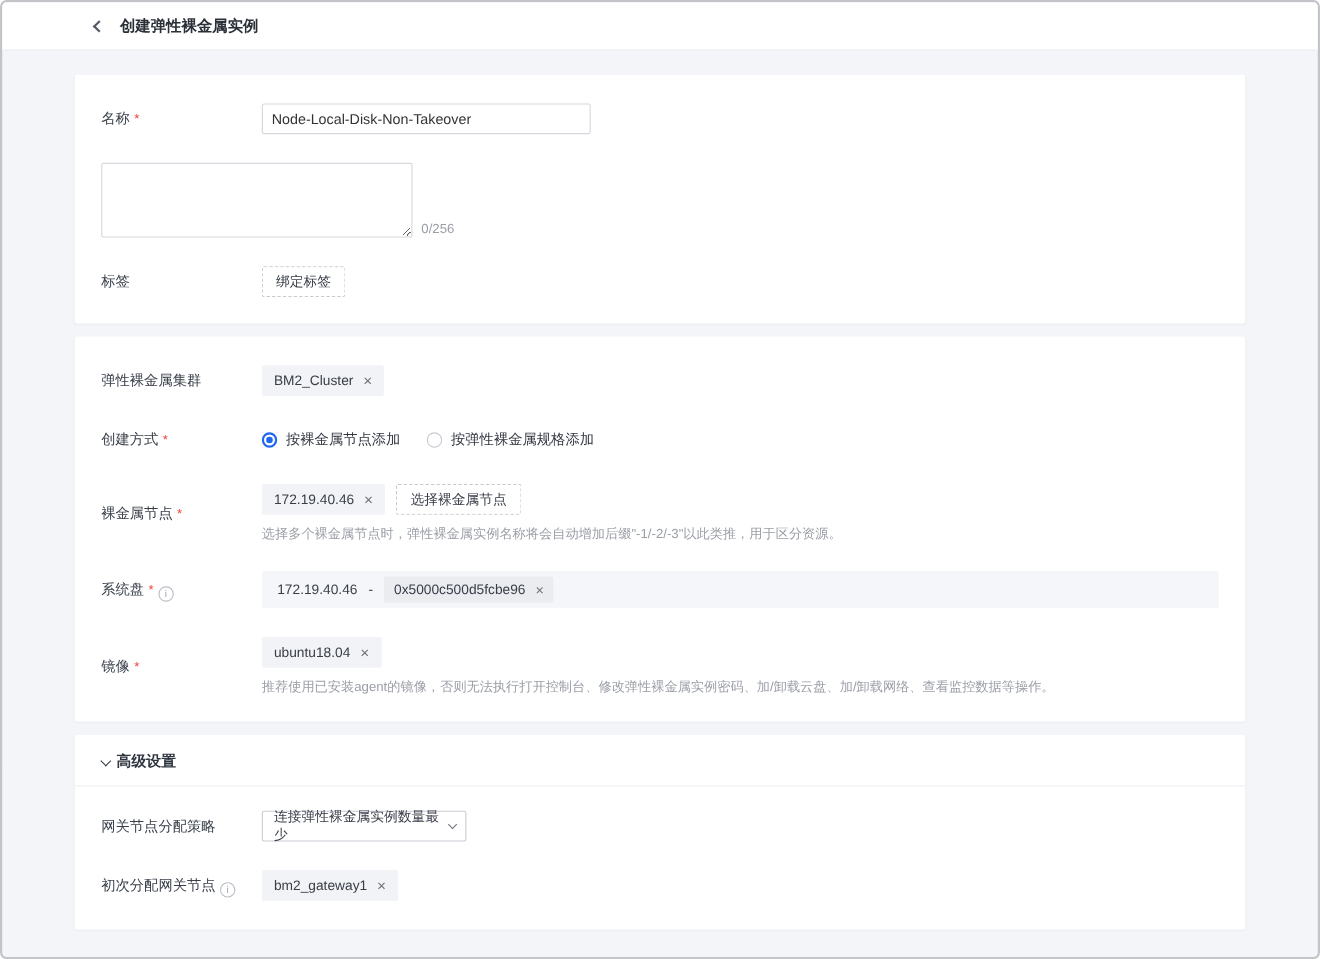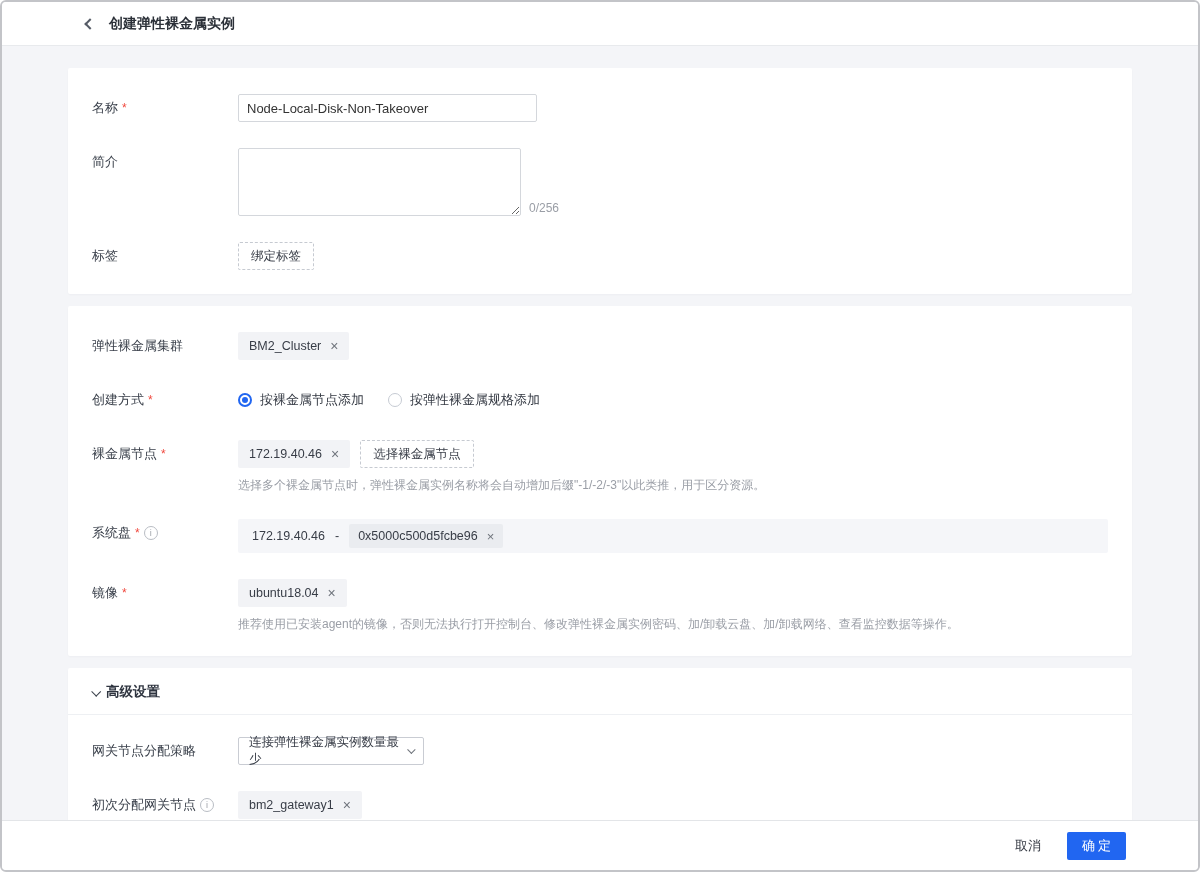--- a/index.html
+++ b/index.html
@@ -44,21 +44,21 @@
     box-shadow:0 1px 2px rgba(20,30,50,0.03);
   }
   .card-pad { padding:26px 24px 24px 24px; }
 
   .form-row { display:flex; margin-bottom:26px; }
   .form-row:last-child { margin-bottom:0; }
   .form-label {
     flex:0 0 146px;
     font-size:13px; color:#3a404b;
     line-height:28px;
-    display:flex; align-items:flex-start; gap:4px;
+    display:flex; align-items:center; gap:4px;
   }
   .req { color:#f0483e; font-size:12px; line-height:28px; }
   .info-icon {
     width:14px; height:14px;
     border:1px solid #b9bdc4; border-radius:50%;
     color:#a0a4ab; font-size:9px; font-style:normal;
     display:inline-flex; align-items:center; justify-content:center;
     margin-top:7px;
   }
   .form-control { flex:1 1 auto; min-width:0; }
@@ -200,23 +200,20 @@
         <div class="form-label">
           <span>名称</span>
           <span class="req">*</span>
         </div>
         <div class="form-control">
           <input class="text-input" type="text" value="Node-Local-Disk-Non-Takeover" style="">
         </div>
       </div>
 
       <div class="form-row">
-        <div class="form-label">
-          <span>简介</span>
-        </div>
         <div class="form-control">
           <div class="desc-wrap">
             <textarea class="textarea" style=""></textarea>
             <span class="counter">0/256</span>
           </div>
         </div>
       </div>
 
       <div class="form-row">
         <div class="form-label">
@@ -344,18 +341,14 @@
               <span>bm2_gateway1</span>
               <span class="x-icon">×</span>
             </span>
           </div>
         </div>
       </div>
     </div>
 
   </div>
 
-  <div class="footer">
-    <button class="btn-cancel">取消</button>
-    <button class="btn-confirm">确定</button>
-  </div>
 
 </div>
 
 </body></html>

